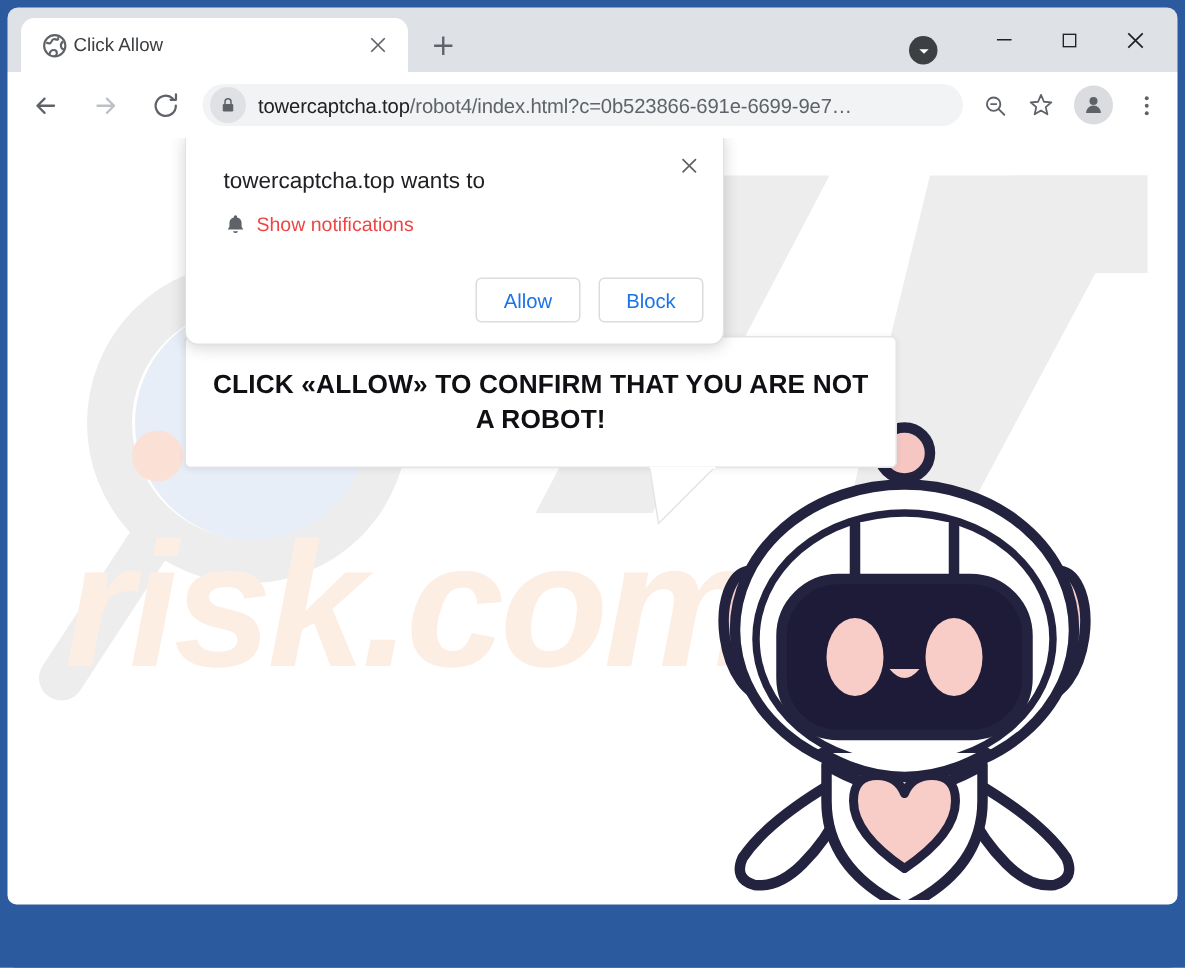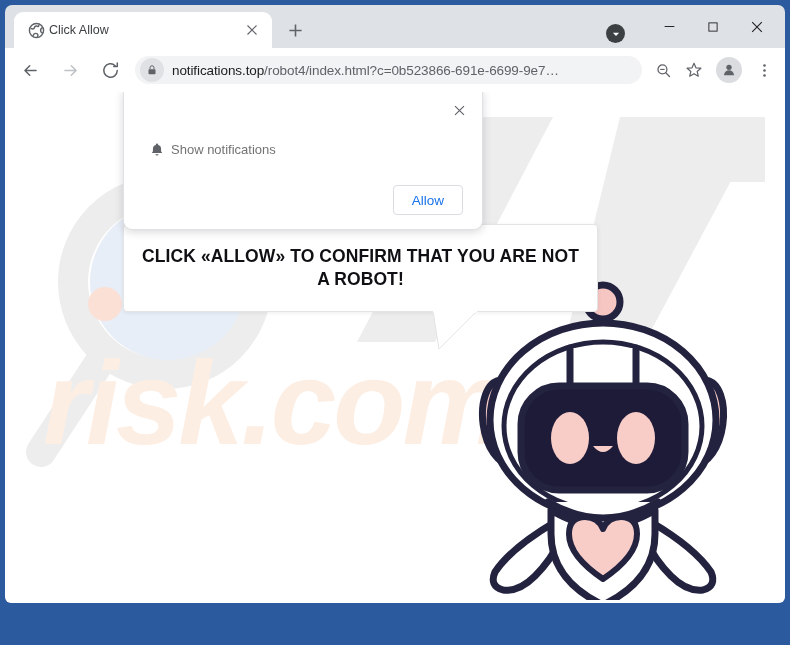--- a/index.html
+++ b/index.html
@@ -153,23 +153,23 @@
   #perm-close {
     position: absolute; right: 10px; top: 7px;
     width: 26px; height: 26px;
     display: flex; align-items: center; justify-content: center;
     color: #5f6368;
   }
   #perm-row {
     position: absolute; left: 25px; top: 52px;
     display: flex; align-items: center;
   }
-  #perm-row .lbl { font-size: 13px; color: #737373; margin-left: 22px; }
+  #perm-row .lbl { font-size: 13px; color: #ef4444; margin-left: 22px; }
   #perm-actions {
-    position: absolute; right: 19px; bottom: 14px;
+    position: absolute; right: 13px; bottom: 14px;
     display: flex; gap: 12px;
   }
   .permbtn {
     min-width: 70px; height: 30px;
     padding: 0 14px;
     background: #ffffff;
     border: 1px solid #dadce0;
     border-radius: 4px;
     color: #1a73e8;
     font-size: 13.5px;
@@ -286,21 +286,21 @@
     </span>
 
     <div id="omnibox">
       <span class="lockwrap">
         <svg viewBox="0 0 24 24" width="12" height="12">
           <rect x="5" y="10.5" width="14" height="10" rx="1.6" fill="#5f6368"></rect>
           <path d="M8 10.5 V7.5 a4 4 0 0 1 8 0 V10.5" fill="none" stroke="#5f6368" stroke-width="2"></path>
         </svg>
       </span>
       <span id="url">
-        <span class="host">notifications.top</span><span class="path">/robot4/index.html?c=0b523866-691e-6699-9e7…</span>
+        <span class="host">towercaptcha.top</span><span class="path">/robot4/index.html?c=0b523866-691e-6699-9e7…</span>
       </span>
     </div>
 
     <span class="tbicon">
       <svg viewBox="0 0 24 24" width="17" height="17">
         <circle cx="10.5" cy="10.5" r="6.3" fill="none" stroke="#5f6368" stroke-width="1.8"></circle>
         <path d="M7.4 10.5 H13.6" stroke="#5f6368" stroke-width="1.6"></path>
         <path d="M15.2 15.2 L20.5 20.5" stroke="#5f6368" stroke-width="1.8" stroke-linecap="round"></path>
       </svg>
     </span>
@@ -342,36 +342,38 @@
         <path d="M100 262 L36 360" stroke="#ededed" stroke-width="30" stroke-linecap="round" fill="none"></path>
         <circle cx="163" cy="190" r="78" fill="#e8eef7"></circle>
         <circle cx="150" cy="144" r="24" fill="#fde9e2"></circle>
         <circle cx="100" cy="212" r="17" fill="#fbe0d6"></circle>
       </g>
 
       <text x="38" y="352" font-family="Liberation Sans, sans-serif" font-size="118" font-style="italic" font-weight="bold" fill="#fdeee4" letter-spacing="-3">risk.com</text>
     </svg>
 
     <div id="permdlg">
+      <div id="perm-title">towercaptcha.top wants to</div>
       <div id="perm-close">
         <svg viewBox="0 0 16 16" width="13" height="13">
           <path d="M2.5 2.5 L13.5 13.5 M13.5 2.5 L2.5 13.5" stroke="#5f6368" stroke-width="1.4" fill="none"></path>
         </svg>
       </div>
       <div id="perm-row">
         <span style="position:absolute;left:0;top:0;">
           <svg viewBox="0 0 24 24" width="16" height="16">
             <path d="M12 2.2 a1.7 1.7 0 0 1 1.7 1.7 v0.6 a6 6 0 0 1 4.4 5.8 v3.4 l1.7 2.9 H4.2 l1.7-2.9 v-3.4 a6 6 0 0 1 4.4-5.8 v-0.6 A1.7 1.7 0 0 1 12 2.2 Z" fill="#5f6368"></path>
             <path d="M9.5 18.2 a2.6 2.6 0 0 0 5 0 Z" fill="#5f6368"></path>
           </svg>
         </span>
         <span class="lbl">Show notifications</span>
       </div>
       <div id="perm-actions">
         <button class="permbtn">Allow</button>
+        <button class="permbtn">Block</button>
       </div>
     </div>
 
     <div id="bubble">
       <div id="bubble-text">CLICK «ALLOW» TO CONFIRM THAT YOU ARE NOT A ROBOT!</div>
     </div>
     <svg id="bubble-tail" viewBox="0 0 46 40">
       <path d="M0 0 L44 0 L6 38 Z" fill="#ffffff" stroke="#e4e4e4" stroke-width="1"></path>
       <path d="M0 0 L44 0" stroke="#ffffff" stroke-width="3"></path>
     </svg>

